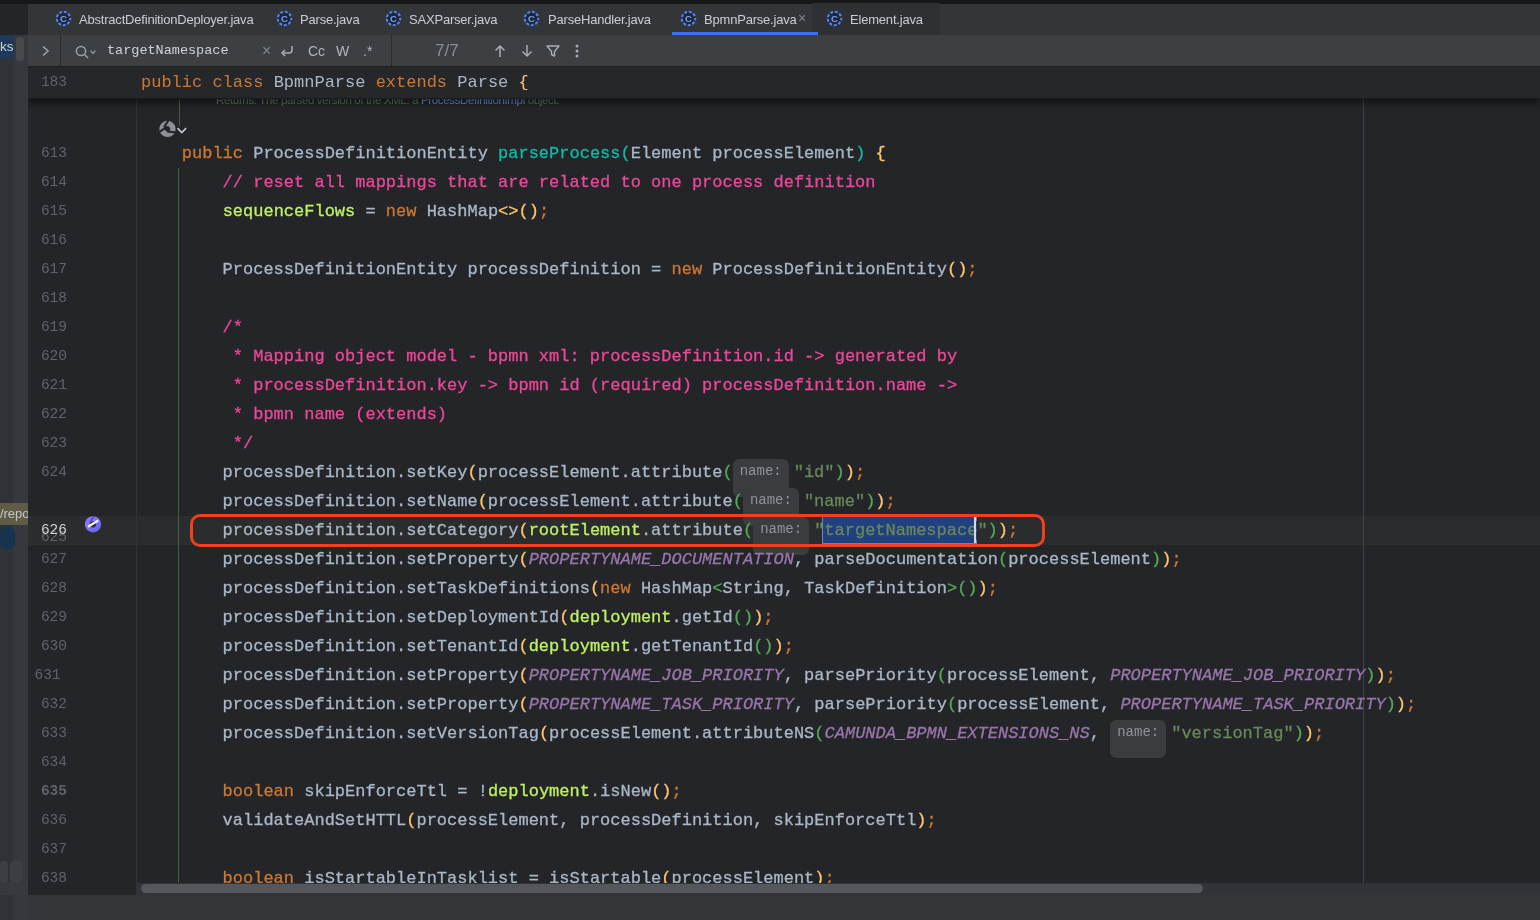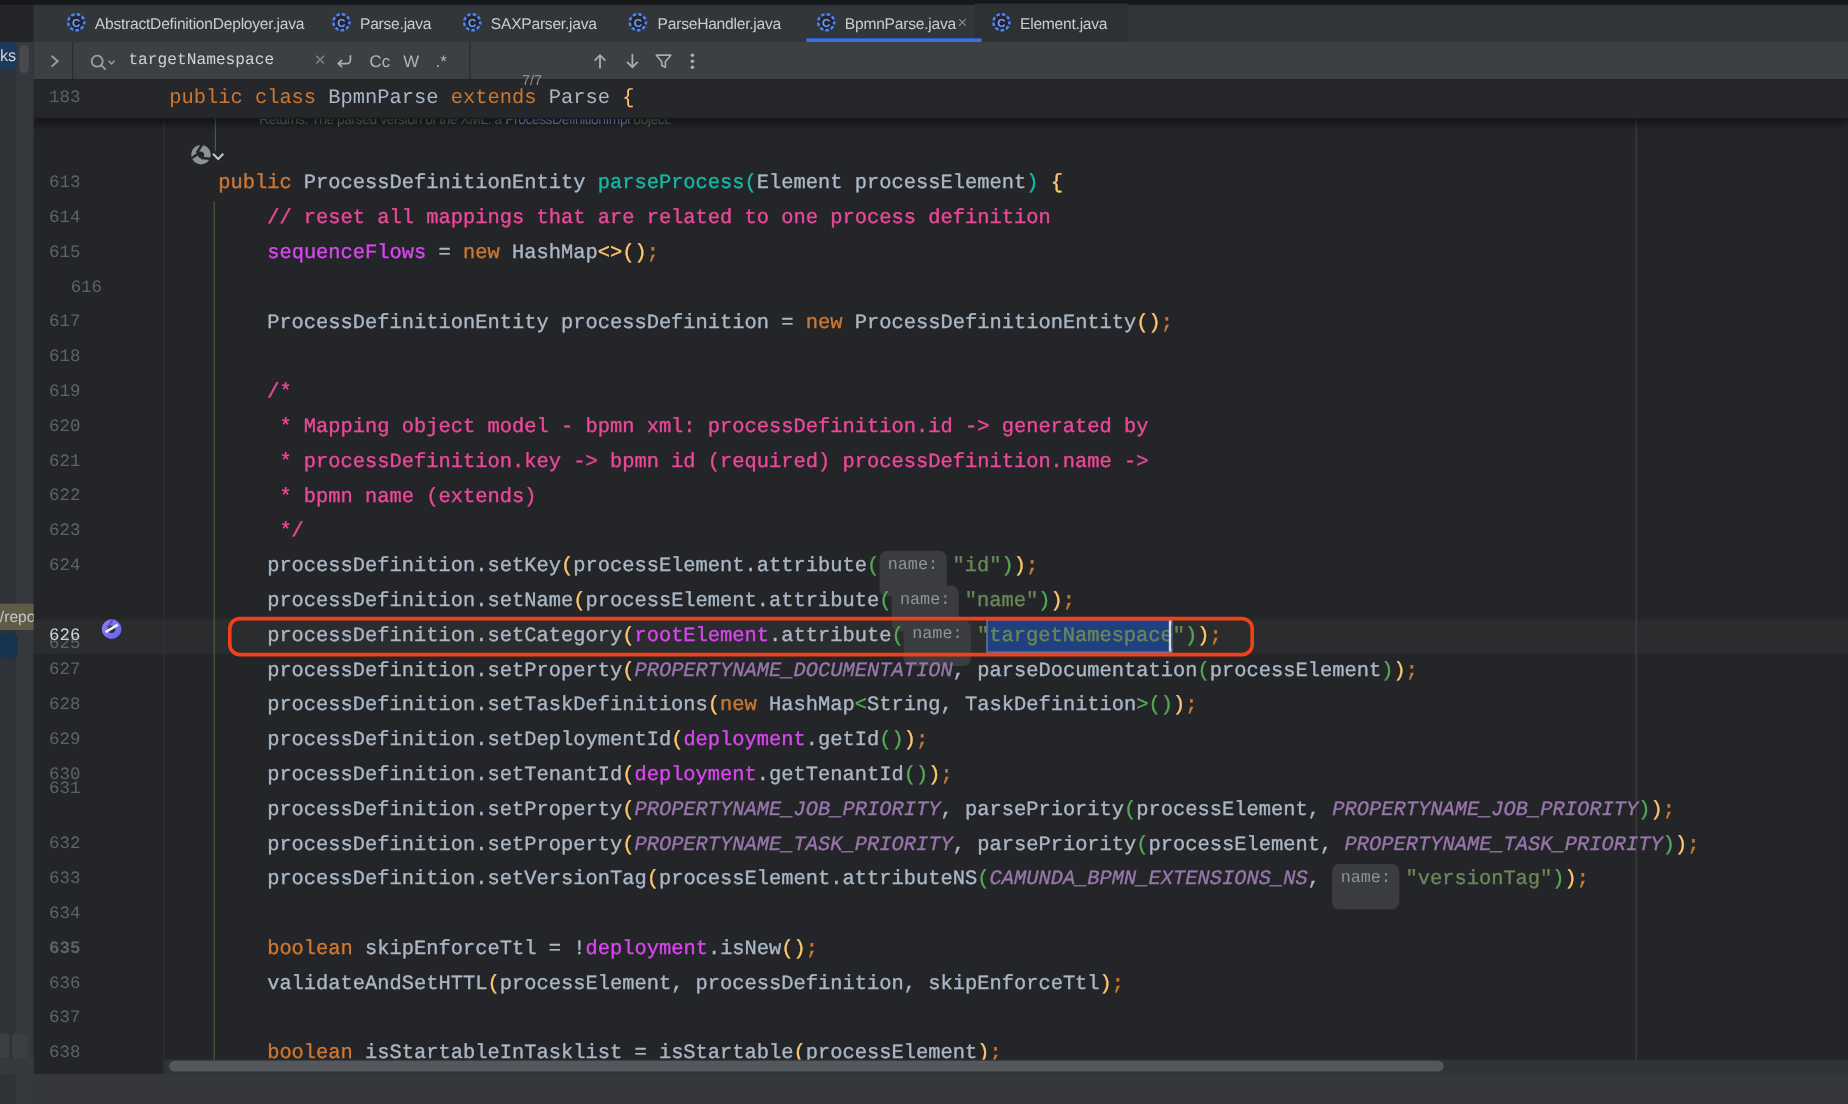--- a/index.html
+++ b/index.html
@@ -3,21 +3,21 @@
 <meta charset="utf-8">
 <style>
   html,body{margin:0;padding:0;background:#242528;}
   #root{position:relative;width:1540px;height:920px;overflow:hidden;background:#242528;
         font-family:"Liberation Sans",sans-serif;}
   .abs{position:absolute;}
   
   .k{color:#cc7832;}          
   .d{color:#a9b7c6;}          
   .m{color:#14b8a6;}          
-  .p{color:#d946ef;}          
+  .p{color:#bef264;}          
   .c{color:#9876aa;font-style:italic;} 
   .s{color:#6a8759;}          
   .g{color:#ec4899;}          
   .y{color:#ffc66d;}          
   .gr{color:#54a857;}         
   .o{color:#cc7832;}          
   .cl{position:absolute;left:141px;height:29px;line-height:29px;white-space:pre;
       font-family:"Liberation Mono",monospace;font-size:17px;color:#a9b7c6;-webkit-text-stroke:0.3px currentColor;}
   .ln{position:absolute;left:28px;width:39px;height:29px;line-height:29px;text-align:right;
       font-family:"Liberation Mono",monospace;font-size:14.5px;color:#5f6368;}
@@ -50,36 +50,36 @@
       <path d="M10.5 1.2 L6 8.4"></path>
         <path d="M17.6 13.2 L9.4 12.6"></path>
         <path d="M2 12.6 L8.8 7.8"></path>
     </g>
     <path d="M19.5 9.2 l4.3 4.3 l4.3 -4.3" stroke="#c2c5ca" stroke-width="1.7" fill="none"></path>
   </svg>
 
   <div class="ln" style="top:139px;">613</div>
   <div class="ln" style="top:168px;">614</div>
   <div class="ln" style="top:197px;">615</div>
-  <div class="ln" style="top:226px;margin-left:18px;">616</div>
+  <div class="ln" style="top:226px;">616</div>
   <div class="ln" style="top:255px;">617</div>
   <div class="ln" style="top:284px;">618</div>
   <div class="ln" style="top:313px;">619</div>
   <div class="ln" style="top:342px;">620</div>
   <div class="ln" style="top:371px;">621</div>
   <div class="ln" style="top:400px;">622</div>
   <div class="ln" style="top:429px;">623</div>
   <div class="ln" style="top:458px;">624</div>
   <div class="ln" style="top:487px;margin-top:36px;">625</div>
   <div class="ln" style="top:516px;color:#d0d3d7;">626</div>
   <div class="ln" style="top:545px;">627</div>
   <div class="ln" style="top:574px;">628</div>
   <div class="ln" style="top:603px;">629</div>
   <div class="ln" style="top:632px;">630</div>
-  <div class="ln" style="top:644px;">631</div>
+  <div class="ln" style="top:661px;text-align:center;">631</div>
   <div class="ln" style="top:690px;">632</div>
   <div class="ln" style="top:719px;">633</div>
   <div class="ln" style="top:748px;">634</div>
   <div class="ln" style="top:777px;font-weight:bold;">635</div>
   <div class="ln" style="top:806px;">636</div>
   <div class="ln" style="top:835px;">637</div>
   <div class="ln" style="top:864px;">638</div>
 
   <svg class="abs" style="left:84px;top:515px;" width="18" height="18" viewBox="0 0 19 19">
     <defs>
@@ -151,21 +151,21 @@
     <div class="abs" style="left:234px;top:0;height:32px;line-height:31px;font-size:16px;color:#84888f;">×</div>
 
     <svg class="abs" style="left:250px;top:9px;" width="18" height="14" viewBox="0 0 18 14">
       <path d="M14 2 v4 a3 3 0 0 1 -3 3 H4" stroke="#a9adb3" stroke-width="1.5" fill="none"></path>
       <path d="M7 6 L4 9 L7 12" stroke="#a9adb3" stroke-width="1.5" fill="none"></path>
     </svg>
     <div class="abs" style="left:280px;top:0;height:32px;line-height:32px;font-size:14px;color:#b3b6bc;">Cc</div>
     <div class="abs" style="left:308px;top:0;height:32px;line-height:32px;font-size:14px;color:#b3b6bc;">W</div>
     <div class="abs" style="left:335px;top:0;height:32px;line-height:32px;font-size:14px;color:#b3b6bc;">.*</div>
     <div class="abs" style="left:363px;top:0;width:1px;height:31px;background:#2a2c2f;"></div>
-    <div class="abs" style="left:407px;top:0;height:32px;line-height:32px;font-size:12px;color:#8a8e94;margin-top:16px;">7/7</div>
+    <div class="abs" style="left:407px;top:0;height:32px;line-height:32px;font-size:17px;color:#8a8e94;">7/7</div>
 
     <svg class="abs" style="left:464px;top:8px;" width="16" height="16" viewBox="0 0 16 16">
         <path d="M8 14 V3 M3.5 7.5 L8 3 L12.5 7.5" stroke="#a9adb3" stroke-width="1.5" fill="none"></path>
       </svg>
     <svg class="abs" style="left:491px;top:8px;" width="16" height="16" viewBox="0 0 16 16">
         <path d="M8 2 V13 M3.5 8.5 L8 13 L12.5 8.5" stroke="#a9adb3" stroke-width="1.5" fill="none"></path>
       </svg>
 
     <svg class="abs" style="left:517px;top:8px;" width="16" height="16" viewBox="0 0 16 16">
         <path d="M2 3 H14 L9.5 8.5 V13 L6.5 11.5 V8.5 Z" stroke="#a9adb3" stroke-width="1.4" fill="none" stroke-linejoin="round"></path>

